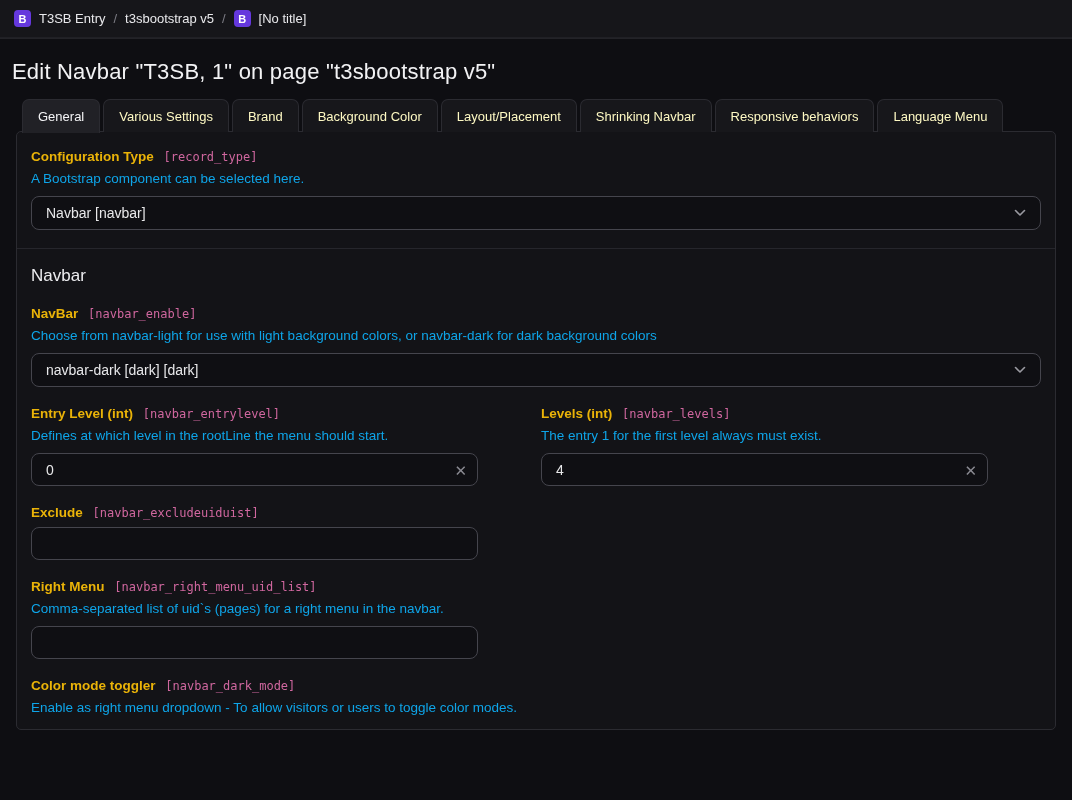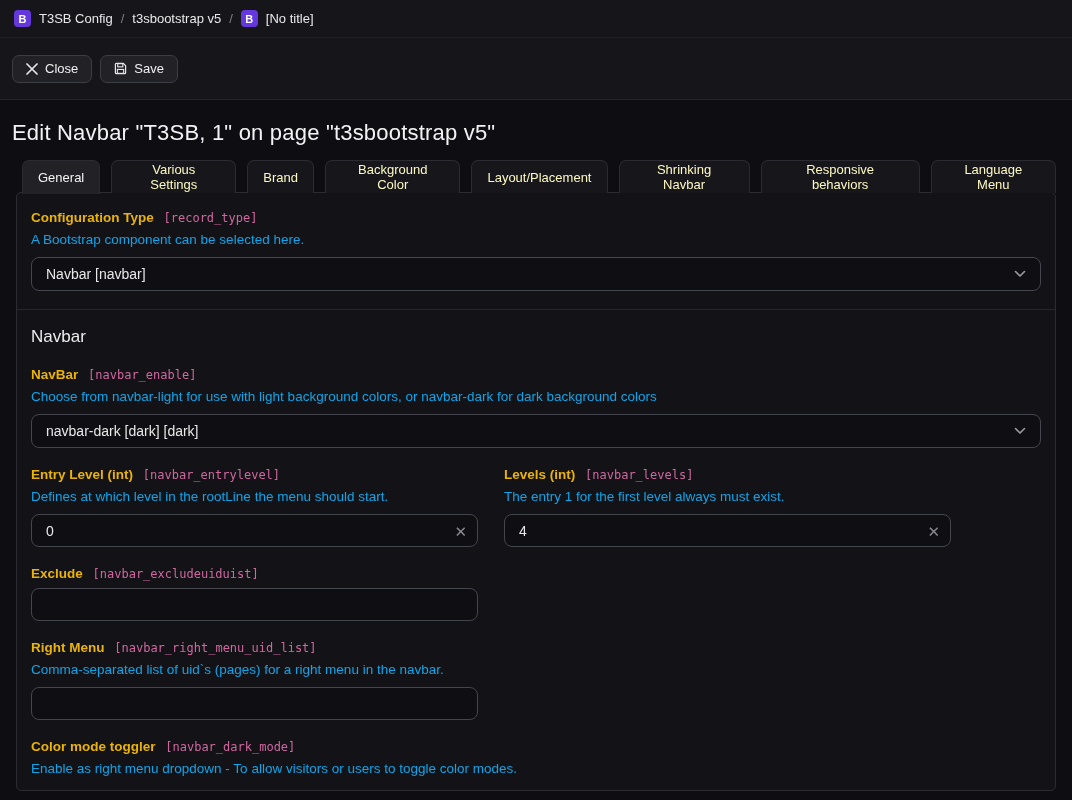--- a/index.html
+++ b/index.html
@@ -36,21 +36,21 @@
   .tbtn .ic { display: inline-flex; color: #e6e6e9; }
 
   
   .main { padding: 20px 16px 0 16px; }
   .page-title {
     font-size: 22px; font-weight: 400; color: #f2f2f4;
     margin: 0 0 14px -4px; letter-spacing: 0.2px;
   }
 
   
-  .tabs { display: flex; gap: 11px; position: relative; z-index: 2; margin-bottom: -1px; padding-left: 6px; }
+  .tabs { display: flex; gap: 3px; position: relative; z-index: 2; margin-bottom: -1px; padding-left: 6px; }
   .tab {
     background: #17171b; border: 1px solid #2b2b31; border-bottom: none;
     border-radius: 7px 7px 0 0; color: #fef9c3;
     font-size: 13px; font-family: "Liberation Sans", sans-serif;
     padding: 0 15px; height: 33px; cursor: pointer;
   }
   .tab.active { background: #212126; color: #f5f5f7; height: 34px; margin-bottom: -1px; }
 
   
   .panel {
@@ -86,54 +86,34 @@
     width: 100%; height: 33px;
     background: #0f0f13; border: 1px solid #45454d; border-radius: 8px;
     color: #e8e8ea; font-size: 14px; font-family: "Liberation Sans", sans-serif;
     padding: 0 30px 0 14px; outline: none;
   }
   .clear-x {
     position: absolute; right: 11px; top: 50%; transform: translateY(-50%);
     color: #8a8a92; font-size: 15px; line-height: 1; cursor: pointer;
   }
 
-  .field-row { display: grid; grid-template-columns: 447px 447px; column-gap: 26px; }
+  .field-row { display: grid; grid-template-columns: 447px 447px; column-gap: 63px; }
 </style>
 </head>
 <body>
 
 <div class="docheader">
   <div class="crumbbar">
     <span class="badge">B</span>
-    <span>T3SB Config</span>
+    <span>T3SB Entry</span>
     <span class="crumb-sep">/</span>
     <span>t3sbootstrap v5</span>
     <span class="crumb-sep">/</span>
     <span class="badge">B</span>
     <span>[No title]</span>
-  </div>
-  <div class="buttonbar">
-    <button class="tbtn">
-      <span class="ic">
-        <svg width="12" height="12" viewBox="0 0 12 12">
-            <path d="M1 1 L11 11 M11 1 L1 11" stroke="currentColor" stroke-width="1.7" stroke-linecap="round"></path>
-          </svg>
-      </span>
-      <span>Close</span>
-    </button>
-    <button class="tbtn">
-      <span class="ic">
-        <svg width="13" height="13" viewBox="0 0 14 14" fill="none">
-            <path d="M1.5 2.5 A1 1 0 0 1 2.5 1.5 H10 L12.5 4 V11.5 A1 1 0 0 1 11.5 12.5 H2.5 A1 1 0 0 1 1.5 11.5 Z" stroke="currentColor" stroke-width="1.3"></path>
-            <rect x="4" y="1.8" width="5.5" height="3.4" stroke="currentColor" stroke-width="1.2"></rect>
-            <rect x="3.6" y="8" width="6.8" height="4.2" stroke="currentColor" stroke-width="1.2"></rect>
-          </svg>
-      </span>
-      <span>Save</span>
-    </button>
   </div>
 </div>
 
 <div class="main">
   <h1 class="page-title">Edit Navbar "T3SB, 1" on page "t3sbootstrap v5"</h1>
 
   <div class="tabs">
     <button class="tab active">General</button>
     <button class="tab">Various Settings</button>
     <button class="tab">Brand</button>

